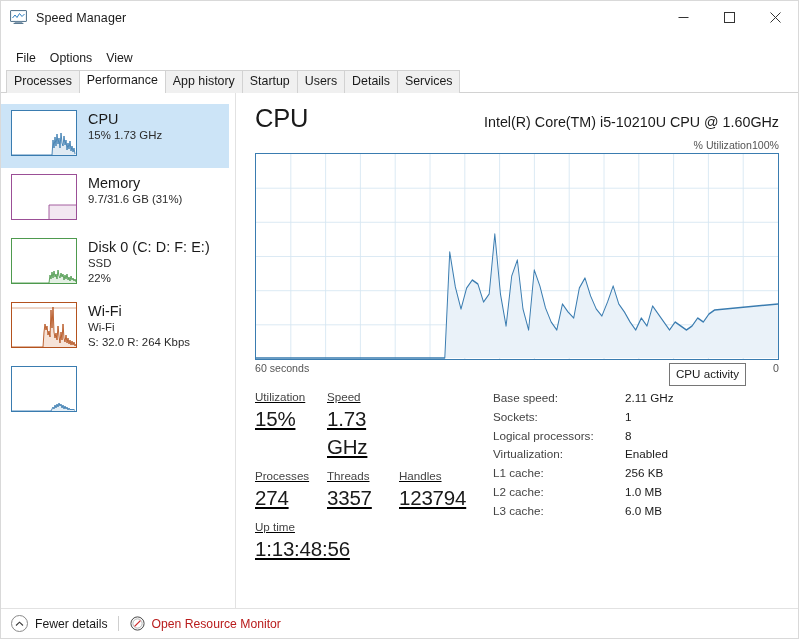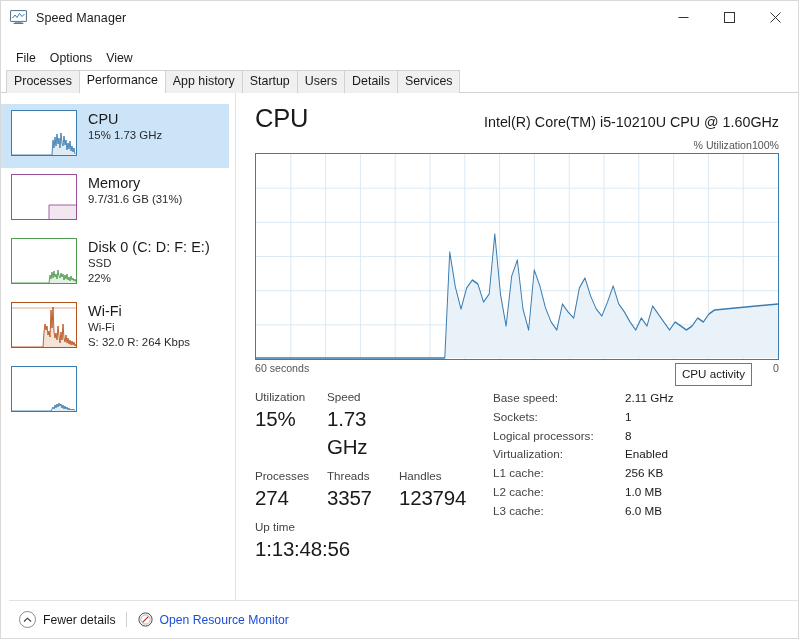--- a/index.html
+++ b/index.html
@@ -169,71 +169,69 @@
   }
   .tooltip {
     position: absolute;
     left: 668px; top: 362px;
     background: #ffffff;
     border: 1px solid #767676;
     font-size: 11.6px; color: #1a1a1a;
     padding: 3px 6px 4px 6px;
     line-height: 14px;
     z-index: 20;
-    margin-left: 6px;
   }
 
   
   .stats {
     position: relative;
     display: flex;
     margin-top: 14px;
   }
-  .stats-left { width: 228px; flex: none; }
+  .stats-left { width: 228px; flex: none; text-decoration: underline; }
   .stat-row { display: flex; }
   .stat-cell { flex: none; }
   .stat-cell.c1 { width: 72px; }
   .stat-cell.c2 { width: 84px; }
   .stat-cell.c3 { width: 72px; }
   .stat-label { font-size: 11.6px; color: #444; line-height: 17px; }
   .stat-value { font-size: 20.5px; color: #1a1a1a; line-height: 28px; letter-spacing: -0.2px; }
   .stat-block { margin-bottom: 6px; }
 
   .stats-right { flex: 1; padding-left: 10px; padding-top: 1px; }
   .spec-row { display: flex; line-height: 18.8px; }
   .spec-key { width: 132px; font-size: 11.7px; color: #444; flex: none; }
   .spec-val { font-size: 11.7px; color: #1a1a1a; }
 
   
   .footer {
     position: absolute;
     left: 0; right: 0; bottom: 0;
-    height: 38px;
+    height: 30px;
     display: flex; align-items: center;
     padding-left: 10px;
     background: #ffffff;
     border-top: 1px solid #e2e2e2;
-    margin-left: 8px;
   }
   .chev-circle {
     width: 17px; height: 17px;
     border: 1px solid #8a8a8a;
     border-radius: 50%;
     display: flex; align-items: center; justify-content: center;
     margin-right: 7px;
     flex: none;
   }
   .footer-label { font-size: 12.2px; color: #1a1a1a; }
   .footer-sep {
     width: 1px; height: 15px; background: #cfcfcf;
     margin: 0 11px;
   }
   .res-mon-icon { width: 15px; height: 15px; margin-right: 6px; flex: none; }
   .footer-link {
-    font-size: 12.2px; color: #1d4ed8;
+    font-size: 12.2px; color: #b91c1c;
     text-decoration: none;
   }
 </style>
 </head>
 <body>
 
 <div class="window">
 
   <div class="titlebar">
     <span class="title-icon">

